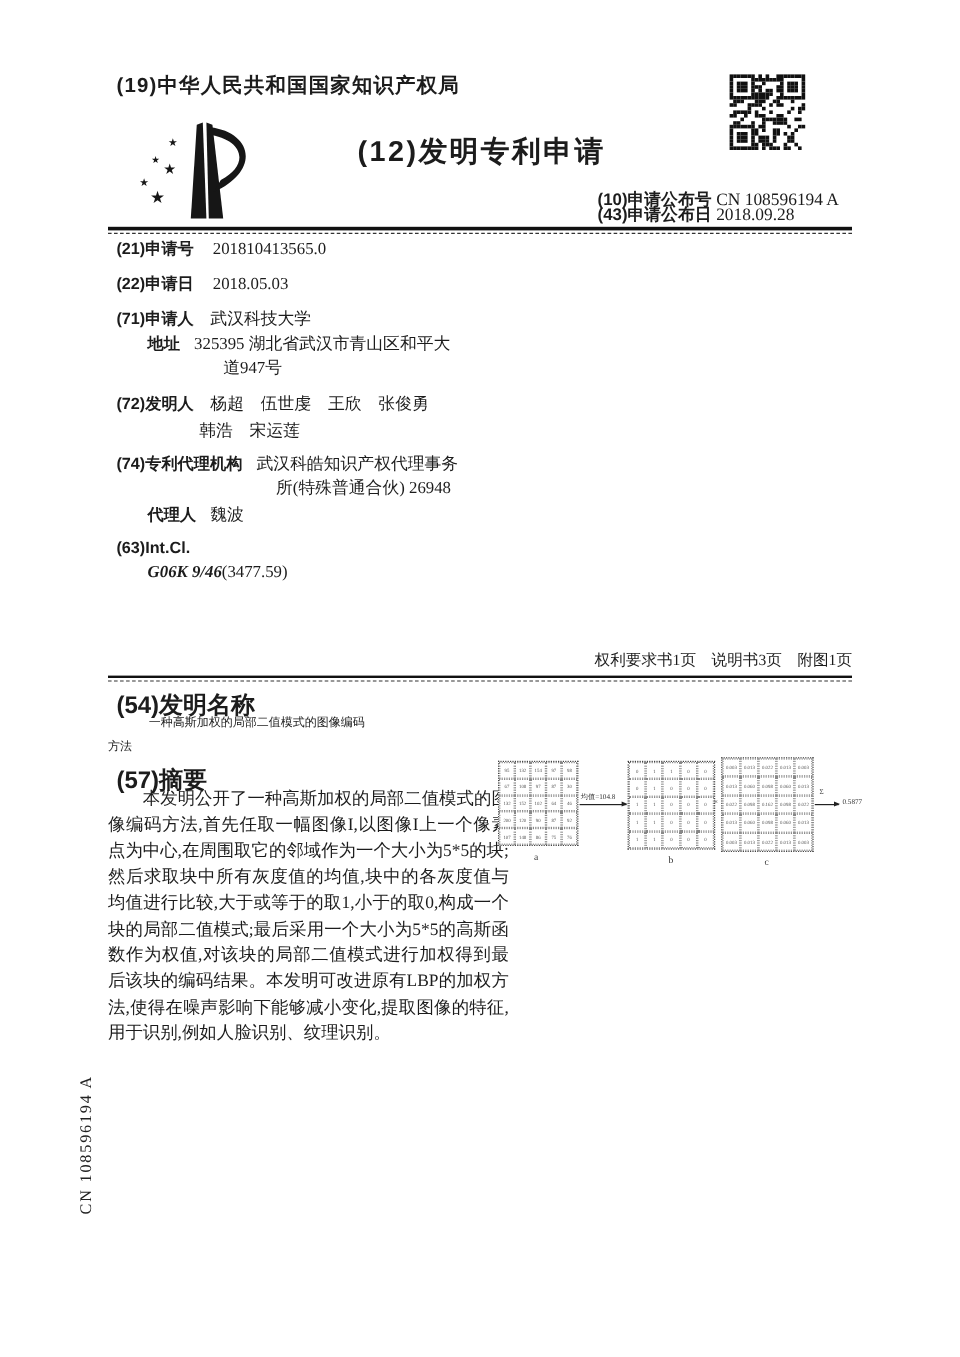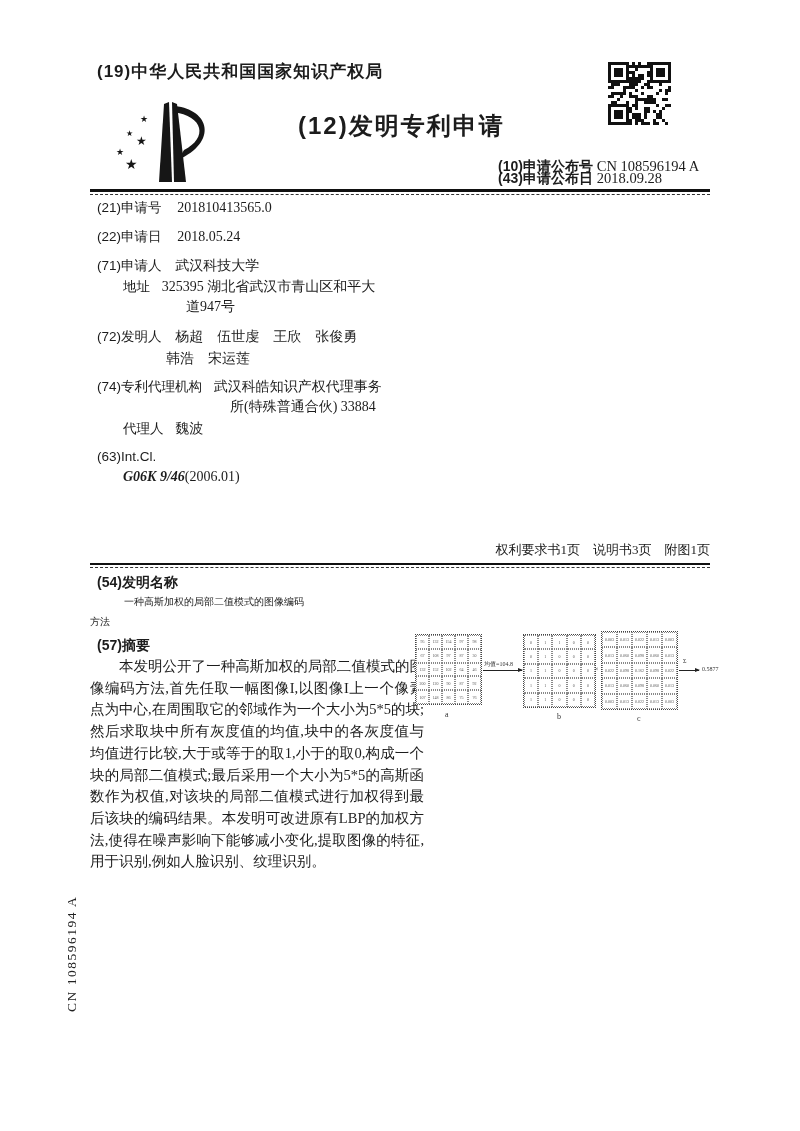--- a/index.html
+++ b/index.html
@@ -22,26 +22,26 @@
   .rule-solid { left: 90px; width: 620px; height: 2.5px; background: #111; }
   .rule-dashed { left: 90px; width: 620px; border-top: 1.5px dashed #333; height: 0; }
 
   
   #qr { left: 608px; top: 62px; width: 63px; height: 63px;
         display: grid; grid-template-columns: repeat(21,1fr); grid-template-rows: repeat(21,1fr); }
   #qr .m1 { background: #111; }
 
   
   .bib-line { font-size: 13.5px; white-space: nowrap; }
-  .bib-line .lbl { font-weight: normal; }
+  .bib-line .lbl { font-weight: bold; }
   .bib-line .v { font-family: "Liberation Serif", "DejaVu Serif", serif; font-size: 14px; }
 
   .pages-info { right: 90px; top: 541px; font-size: 13px; font-family: "Liberation Serif", "DejaVu Serif", serif; }
 
-  .sec-label { font-size: 14px; font-weight: bold; }
+  .sec-label { font-size: 20px; font-weight: bold; }
   .title-line { font-family: "Liberation Serif", "DejaVu Serif", serif; font-size: 10px; }
 
   .abstract {
     left: 90px; top: 656px; width: 334px;
     font-family: "Liberation Serif", "DejaVu Serif", serif;
     font-size: 14.5px; line-height: 21.7px; text-align: justify; text-indent: 2em;
   }
 
   
   .fig-grid { position: absolute; display: grid; border: 1px dotted #444; background: #fff; }
@@ -547,21 +547,21 @@
 <div class="abs rule-solid" style="top:189px;"></div>
 <div class="abs rule-dashed" style="top:193.5px;"></div>
 
 <div class="abs bib-line" style="left:97px; top:199px;">
   <span class="lbl">(21)申请号</span>
   <span class="v" style="margin-left:12px;">201810413565.0</span>
 </div>
 
 <div class="abs bib-line" style="left:97px; top:228px;">
   <span class="lbl">(22)申请日</span>
-  <span class="v" style="margin-left:12px;">2018.05.24</span>
+  <span class="v" style="margin-left:12px;">2018.05.03</span>
 </div>
 
 <div class="abs bib-line" style="left:97px; top:257px;">
   <span class="lbl">(71)申请人</span>
   <span class="v" style="margin-left:10px;">武汉科技大学</span>
 </div>
 <div class="abs bib-line" style="left:123px; top:278px;">
   <span class="lbl">地址</span>
   <span class="v" style="margin-left:8px;">325395  湖北省武汉市青山区和平大</span>
 </div>
@@ -575,32 +575,32 @@
 </div>
 <div class="abs bib-line" style="left:166px; top:350px;">
   <span class="v">韩浩　宋运莲</span>
 </div>
 
 <div class="abs bib-line" style="left:97px; top:378px;">
   <span class="lbl">(74)专利代理机构</span>
   <span class="v" style="margin-left:8px;margin-top:17px;">武汉科皓知识产权代理事务</span>
 </div>
 <div class="abs bib-line" style="left:230px; top:398px;">
-  <span class="v">所(特殊普通合伙)  33884</span>
+  <span class="v">所(特殊普通合伙)  26948</span>
 </div>
 <div class="abs bib-line" style="left:123px; top:420px;">
   <span class="lbl">代理人</span>
   <span class="v" style="margin-left:8px;">魏波</span>
 </div>
 
 <div class="abs bib-line" style="left:97px; top:449px;">
   <span class="lbl">(63)Int.Cl.</span>
 </div>
 <div class="abs bib-line" style="left:123px; top:469px;">
-  <span class="v" style="font-style:italic; font-weight:bold;">G06K 9/46</span><span class="v">(2006.01)</span>
+  <span class="v" style="font-style:italic; font-weight:bold;">G06K 9/46</span><span class="v">(3477.59)</span>
 </div>
 
 <div class="abs pages-info">权利要求书1页　说明书3页　附图1页</div>
 <div class="abs rule-solid" style="top:563px; height:2px;"></div>
 <div class="abs rule-dashed" style="top:567px;"></div>
 
 <div class="abs sec-label" style="left:97px; top:574px;">(54)发明名称</div>
 <div class="abs title-line" style="left:124px; top:595px;">一种高斯加权的局部二值模式的图像编码</div>
 <div class="abs title-line" style="left:90px; top:615px;">方法</div>
 <div class="abs sec-label" style="left:97px; top:637px;">(57)摘要</div>

